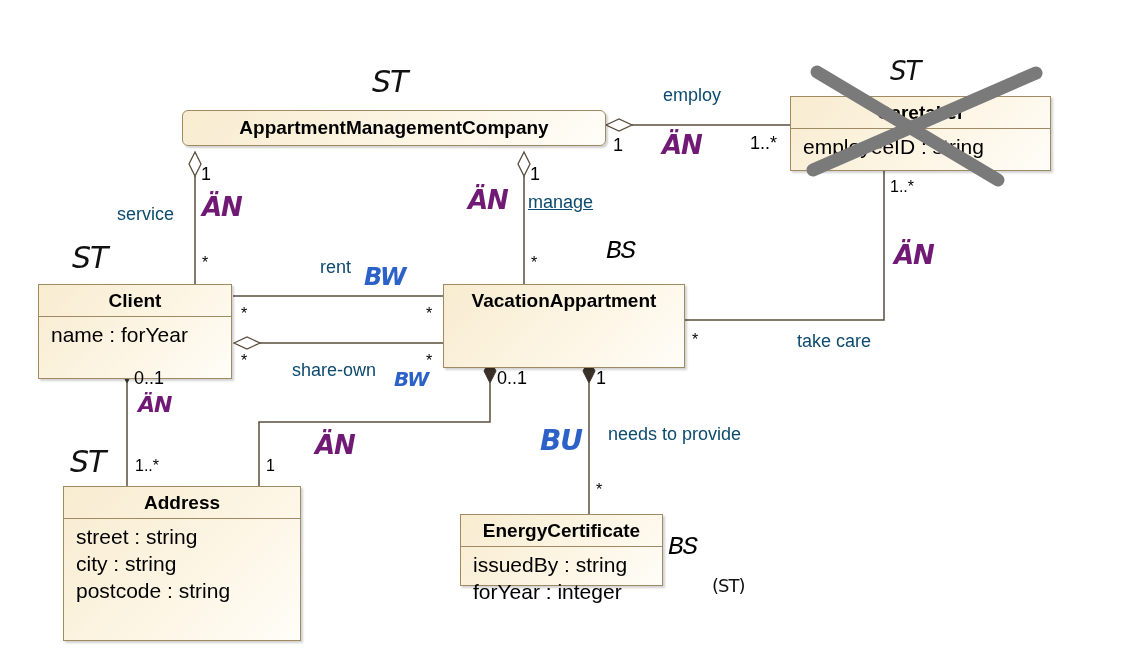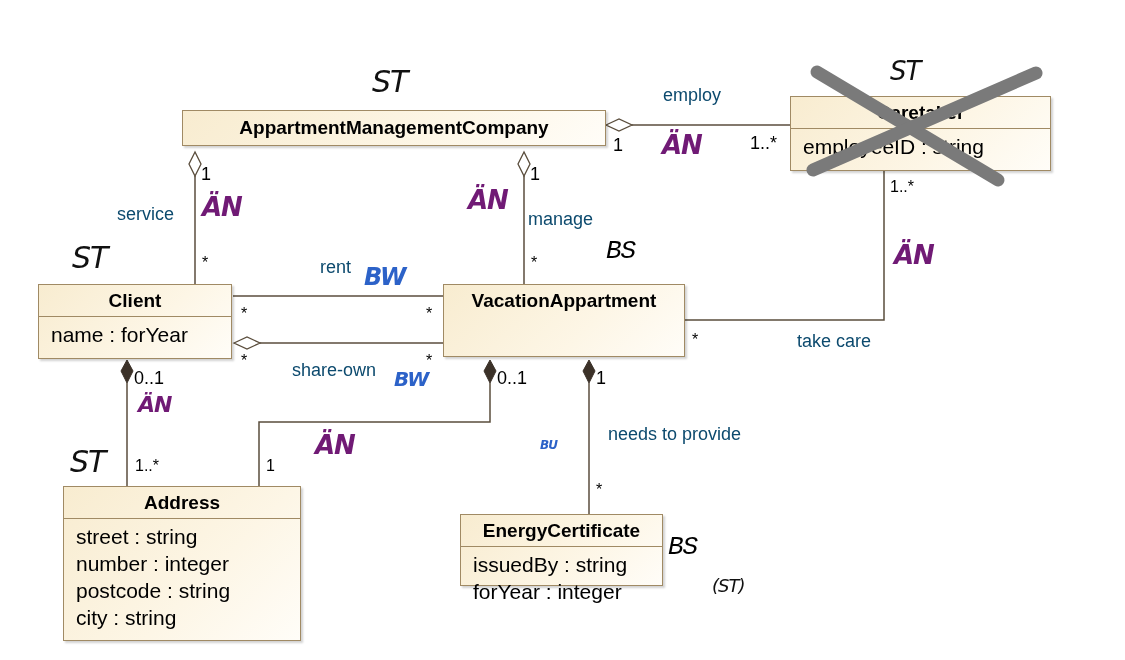--- a/index.html
+++ b/index.html
@@ -15,21 +15,21 @@
                 font-size: 21px; line-height: 27px; white-space: nowrap; }
   .cls .attr { display: block; }
   .lbl { position: absolute; font-size: 18px; color: #0c4a6e; white-space: nowrap; }
   .mult { position: absolute; font-size: 16px; color: #000; white-space: nowrap; }
   .hand { position: absolute; white-space: nowrap; font-family: "DejaVu Sans", sans-serif;
           font-weight: bold; letter-spacing: -1px; }
   .hand.red { color: #701a75; font-size: 26px; font-style: italic; }
   .hand.blue { color: #2c62c8; font-size: 24px; font-style: italic; }
   .hand.green { color: #000000; font-size: 26px; font-style: italic; font-weight: normal; font-family: Liberation Mono, monospace; }
   .hand.black { color: #111; font-size: 30px; font-weight: normal; font-style: italic; }
-  .hand.black-small { color: #111; font-size: 18px; font-weight: normal; font-style: italic; }
+  .hand.black-small { color: #111; font-size: 18px; font-weight: normal; }
   svg line, svg polyline { stroke: #5a4d3c; stroke-width: 1.5; fill: none; }
 </style>
 </head>
 <body>
 
 <div id="canvas">
 
   <svg width="1125" height="660" style="position:absolute;left:0;top:0;">
 
     <line x1="632" y1="125" x2="790" y2="125"></line>
@@ -51,63 +51,62 @@
     <line x1="127" y1="383" x2="127" y2="486"></line>
     <polygon points="127,360 121,371 127,383 133,371" fill="#3b3128" stroke="#3b3128" stroke-width="1"></polygon>
 
     <polyline points="490,383 490,422 259,422 259,486"></polyline>
     <polygon points="490,360 484,371 490,383 496,371" fill="#3b3128" stroke="#3b3128" stroke-width="1"></polygon>
 
     <line x1="589" y1="383" x2="589" y2="514"></line>
     <polygon points="589,360 583,371 589,383 595,371" fill="#3b3128" stroke="#3b3128" stroke-width="1"></polygon>
   </svg>
 
-  <div class="cls" style="left:182px;top:110px;width:424px;height:36px;">
+  <div class="cls" style="left:182px;top:110px;width:424px;height:36px;border-radius:6px;">
     <div class="name" style="font-size:19px;padding-top:6px;">AppartmentManagementCompany</div>
   </div>
 
   <div class="cls" style="left:790px;top:96px;width:261px;height:75px;">
     <div class="name">Caretaker</div>
     <div class="attrs">
       <span class="attr">employeeID : string</span>
     </div>
   </div>
 
-  <div class="cls" style="left:38px;top:284px;width:194px;height:75px;">
+  <div class="cls" style="left:38px;top:284px;width:194px;height:95px;">
     <div class="name">Client</div>
     <div class="attrs">
       <span class="attr">name : forYear</span>
     </div>
   </div>
 
-  <div class="cls" style="left:443px;top:284px;width:242px;height:73px;">
+  <div class="cls" style="left:443px;top:284px;width:242px;height:84px;">
     <div class="name">VacationAppartment</div>
   </div>
 
   <div class="cls" style="left:63px;top:486px;width:238px;height:155px;">
     <div class="name">Address</div>
     <div class="attrs">
       <span class="attr">street : string</span>
-      <span class="attr">number : integer</span>
+      <span class="attr">city : string</span>
       <span class="attr">postcode : string</span>
-      <span class="attr">city : string</span>
     </div>
   </div>
 
   <div class="cls" style="left:460px;top:514px;width:203px;height:72px;">
     <div class="name">EnergyCertificate</div>
     <div class="attrs">
       <span class="attr">issuedBy : string</span>
       <span class="attr">forYear : integer</span>
     </div>
   </div>
 
   <span class="lbl" style="left:663px;top:85px;">employ</span>
   <span class="lbl" style="left:117px;top:204px;">service</span>
-  <span class="lbl" style="left:528px;top:209px;">manage</span>
+  <span class="lbl" style="left:528px;top:192px;text-decoration:underline;">manage</span>
   <span class="lbl" style="left:320px;top:257px;">rent</span>
   <span class="lbl" style="left:292px;top:360px;">share-own</span>
   <span class="lbl" style="left:797px;top:331px;">take care</span>
   <span class="lbl" style="left:608px;top:424px;">needs to provide</span>
 
   <span class="mult" style="left:613px;top:135px;font-size:18px;">1</span>
   <span class="mult" style="left:750px;top:133px;font-size:18px;">1..*</span>
   <span class="mult" style="left:201px;top:164px;font-size:18px;">1</span>
   <span class="mult" style="left:202px;top:254px;">*</span>
   <span class="mult" style="left:530px;top:164px;font-size:18px;">1</span>
@@ -133,21 +132,21 @@
 
   <span class="hand red" style="left:662px;top:130px;">ÄN</span>
   <span class="hand red" style="left:202px;top:192px;">ÄN</span>
   <span class="hand red" style="left:468px;top:185px;">ÄN</span>
   <span class="hand red" style="left:894px;top:240px;">ÄN</span>
   <span class="hand red" style="left:138px;top:392px;font-size:22px;">ÄN</span>
   <span class="hand red" style="left:315px;top:430px;">ÄN</span>
 
   <span class="hand blue" style="left:364px;top:263px;">BW</span>
   <span class="hand blue" style="left:394px;top:367px;font-size:20px;">BW</span>
-  <span class="hand blue" style="left:540px;top:438px;font-size:12px;">BU</span>
+  <span class="hand blue" style="left:540px;top:424px;font-size:28px;">BU</span>
 
   <span class="hand green" style="left:606px;top:236px;">BS</span>
   <span class="hand green" style="left:668px;top:532px;">BS</span>
 
   <svg width="1125" height="660" style="position:absolute;left:0;top:0;pointer-events:none;">
     <line x1="817" y1="72" x2="998" y2="180" style="stroke:#7a7a7a;stroke-width:13;stroke-linecap:round;"></line>
     <line x1="1036" y1="73" x2="813" y2="170" style="stroke:#7a7a7a;stroke-width:13;stroke-linecap:round;"></line>
   </svg>
 </div>
 

